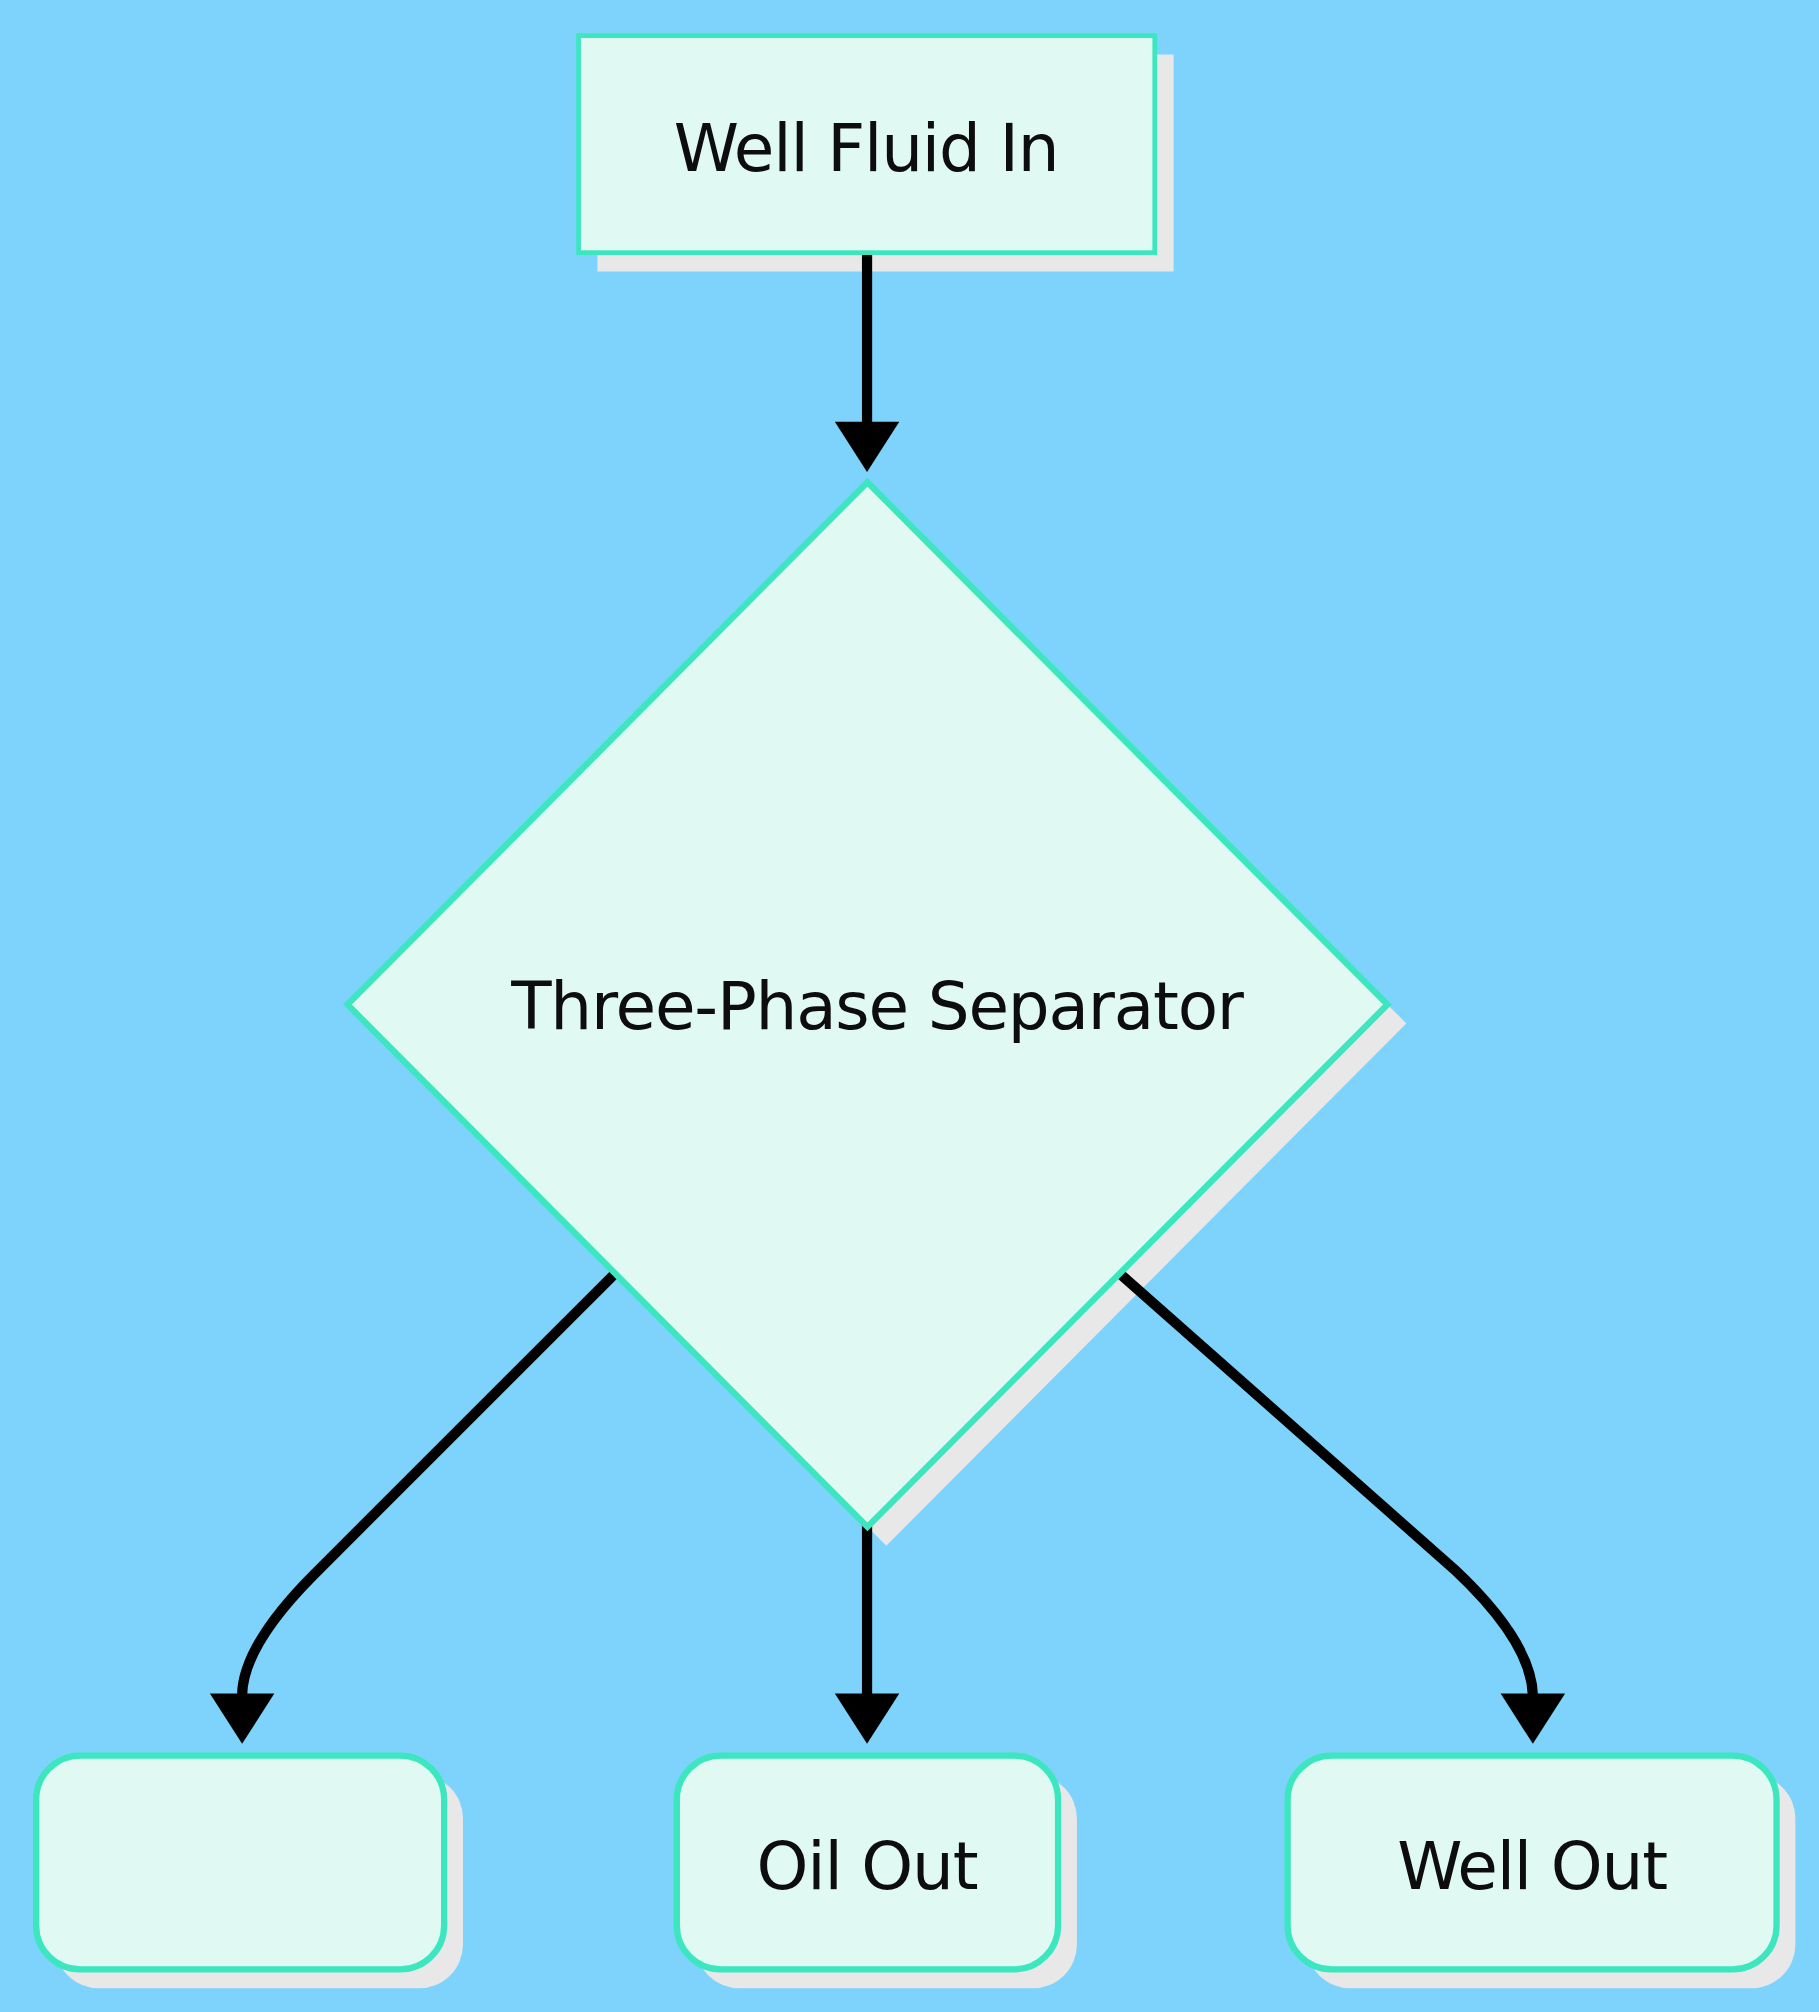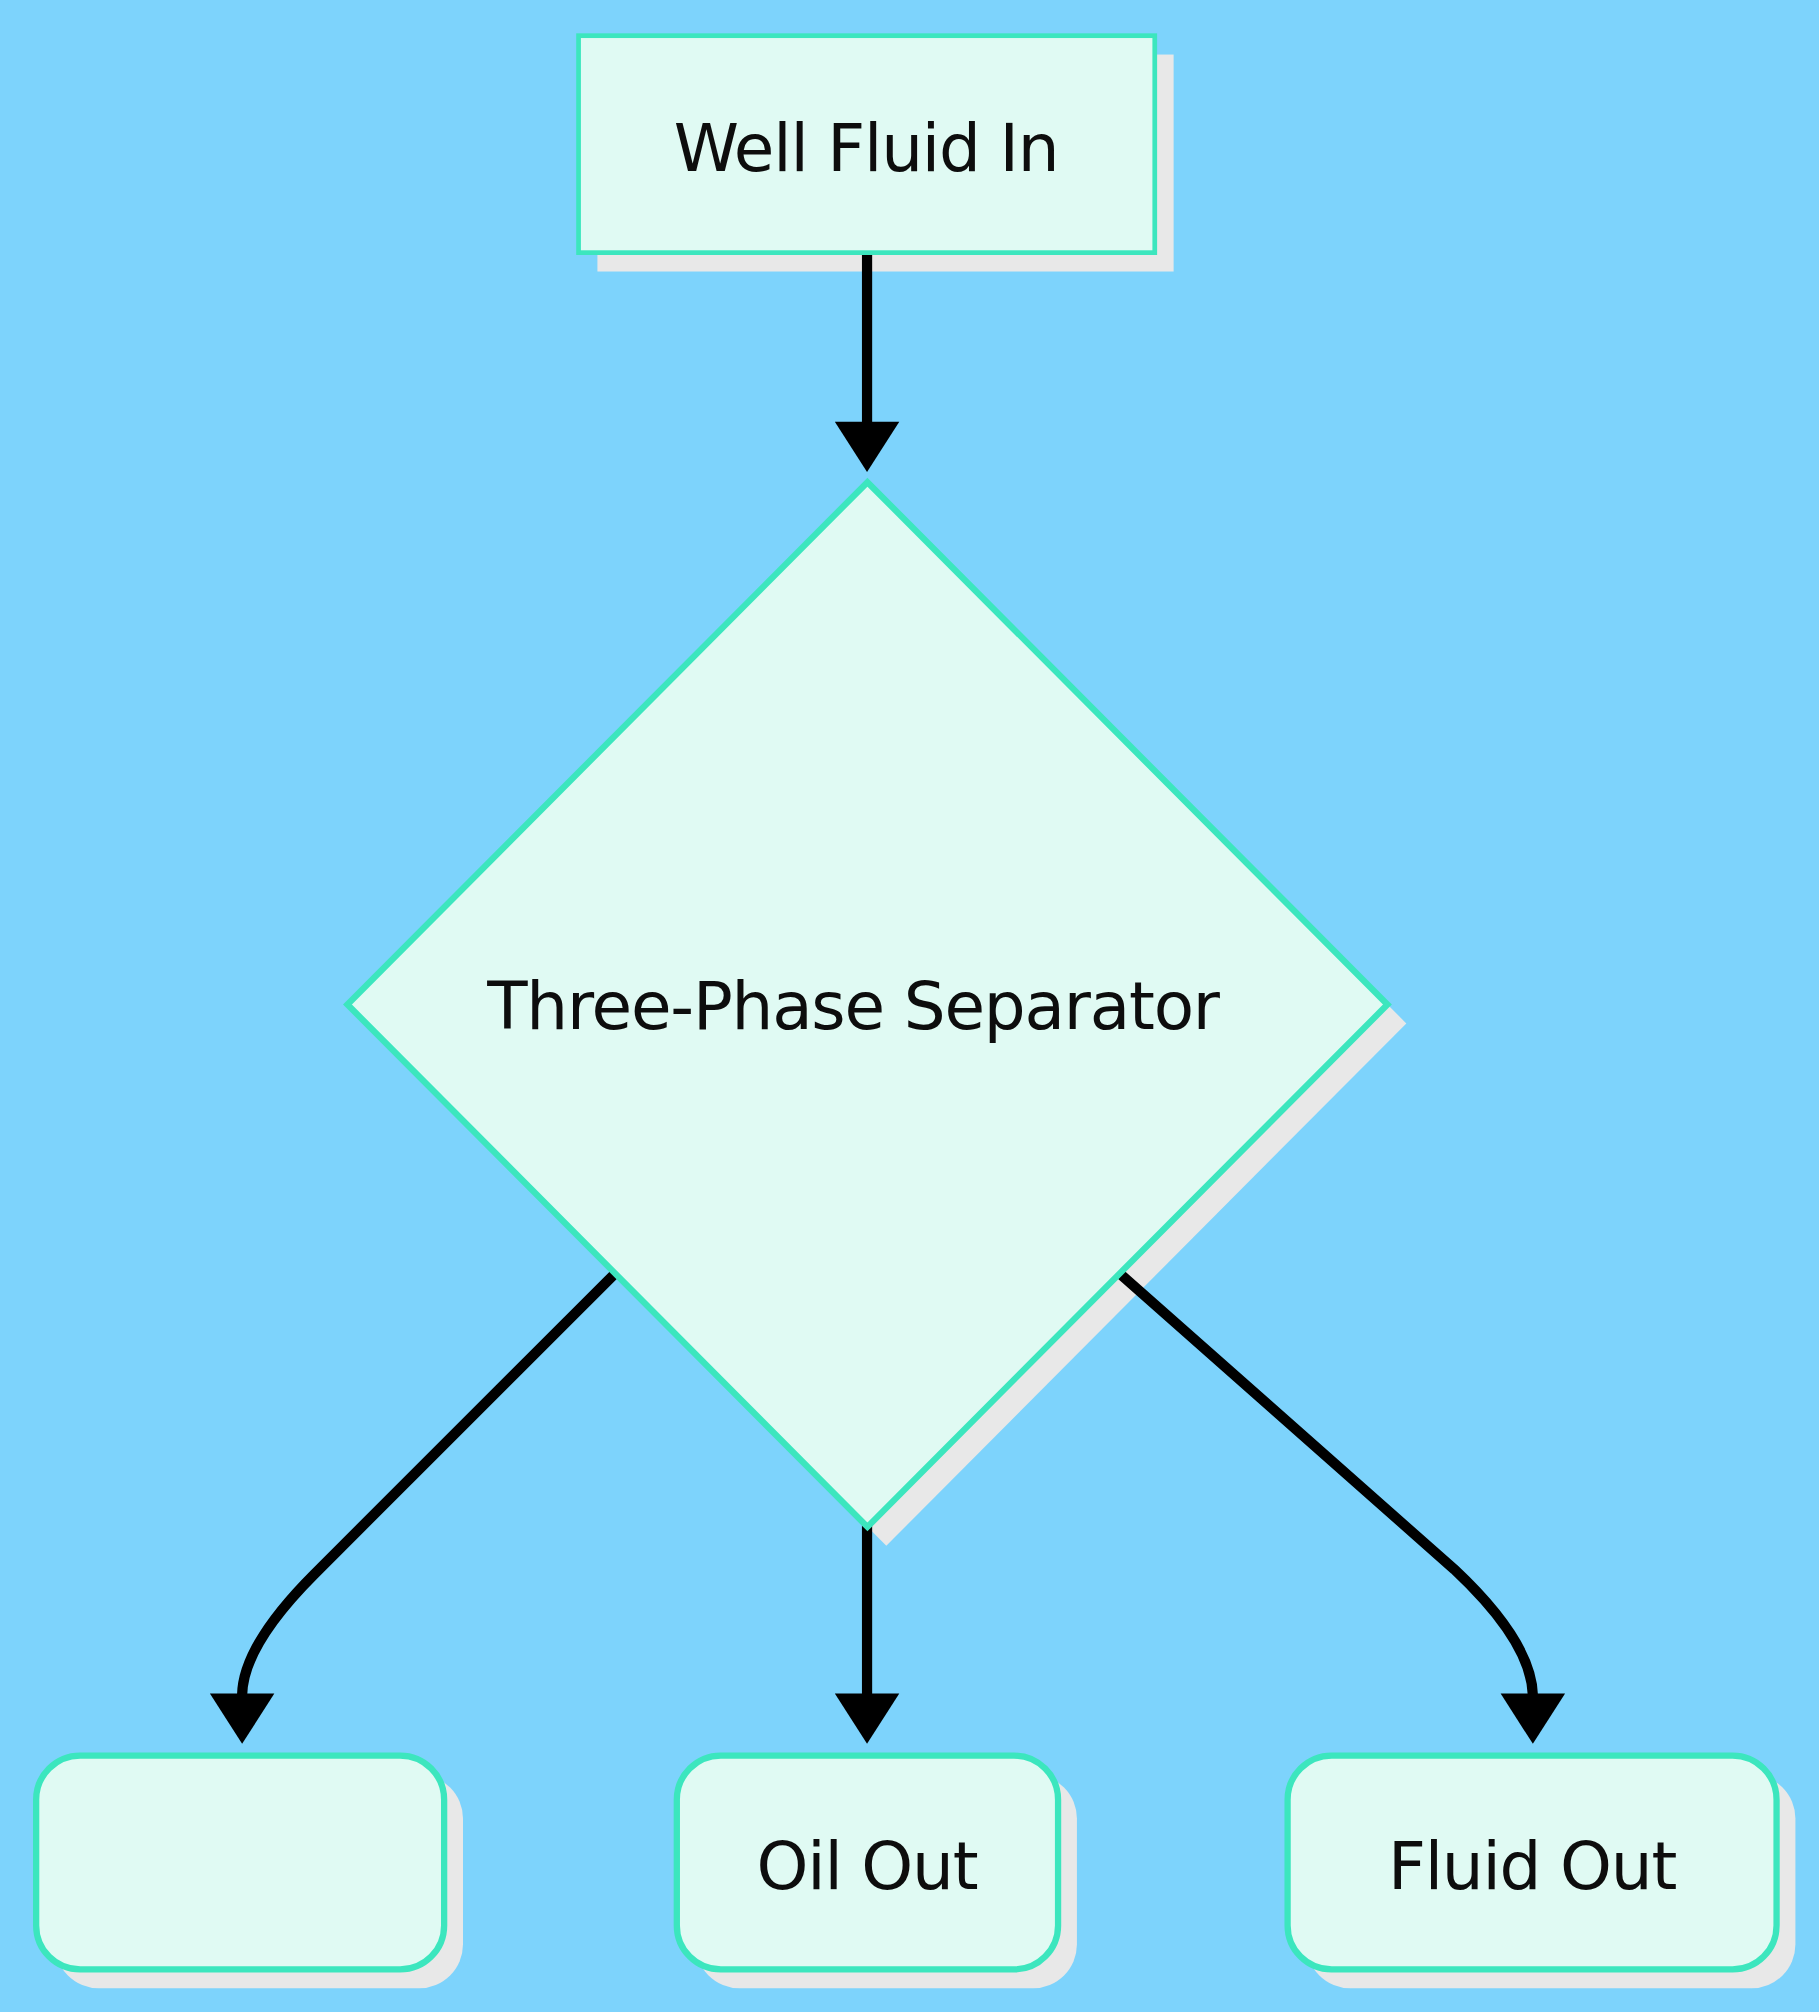--- a/index.html
+++ b/index.html
@@ -66,21 +66,21 @@
       <rect x="736" y="45" width="733" height="276" stroke-width="6"></rect>
       <polygon points="1103.5,613 1765,1277.5 1103.5,1942 442,1277.5" stroke-width="8"></polygon>
       <rect x="46" y="2233" width="519" height="272" rx="56" stroke-width="8"></rect>
       <rect x="861" y="2233" width="485" height="272" rx="56" stroke-width="8"></rect>
       <rect x="1638" y="2233" width="622" height="272" rx="56" stroke-width="8"></rect>
     </g>
   </svg>
 
   <div class="node-label" style="left:866px; top:148px;">Well Fluid In</div>
 
-  <div class="node-label" style="left:853px; top:1006px;">Three-Phase Separator</div>
+  <div class="node-label" style="left:877px; top:1006px;">Three-Phase Separator</div>
 
 
   <div class="node-label" style="left:867px; top:1866px;">Oil Out</div>
 
-  <div class="node-label" style="left:1532px; top:1866px;">Fluid Out</div>
+  <div class="node-label" style="left:1532px; top:1866px;">Well Out</div>
 
 </div>
 
 
 </body></html>

